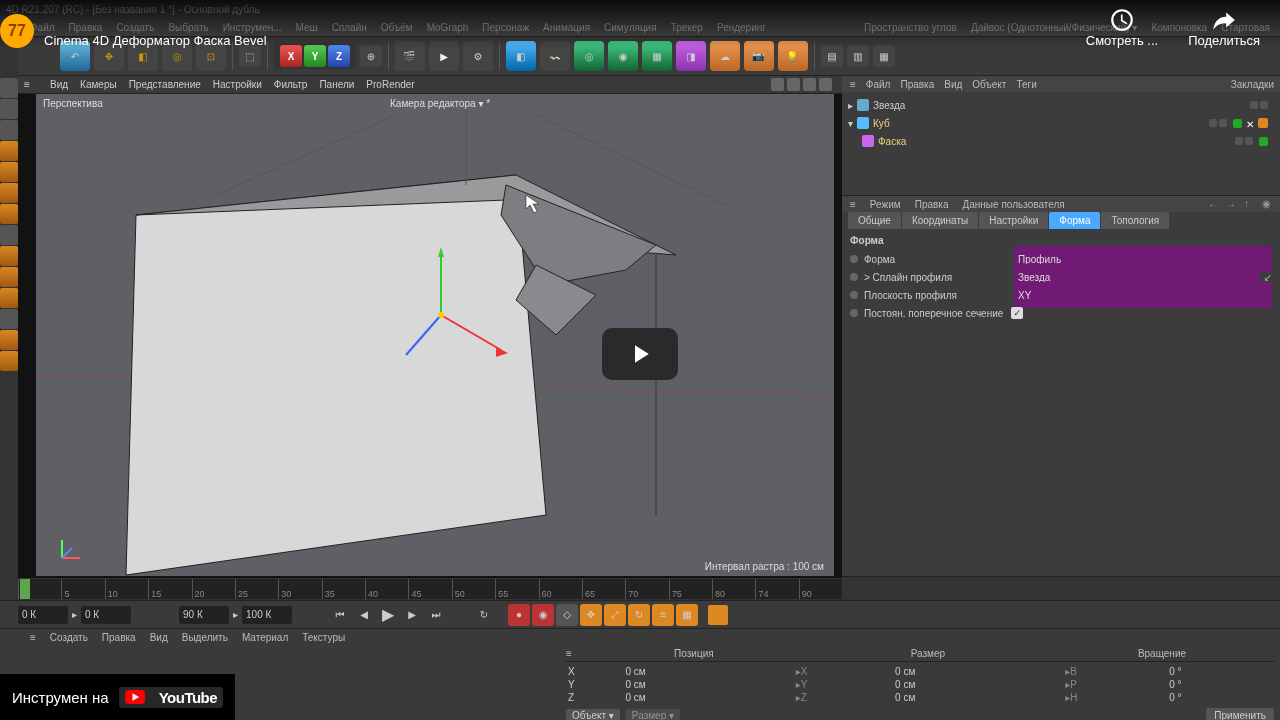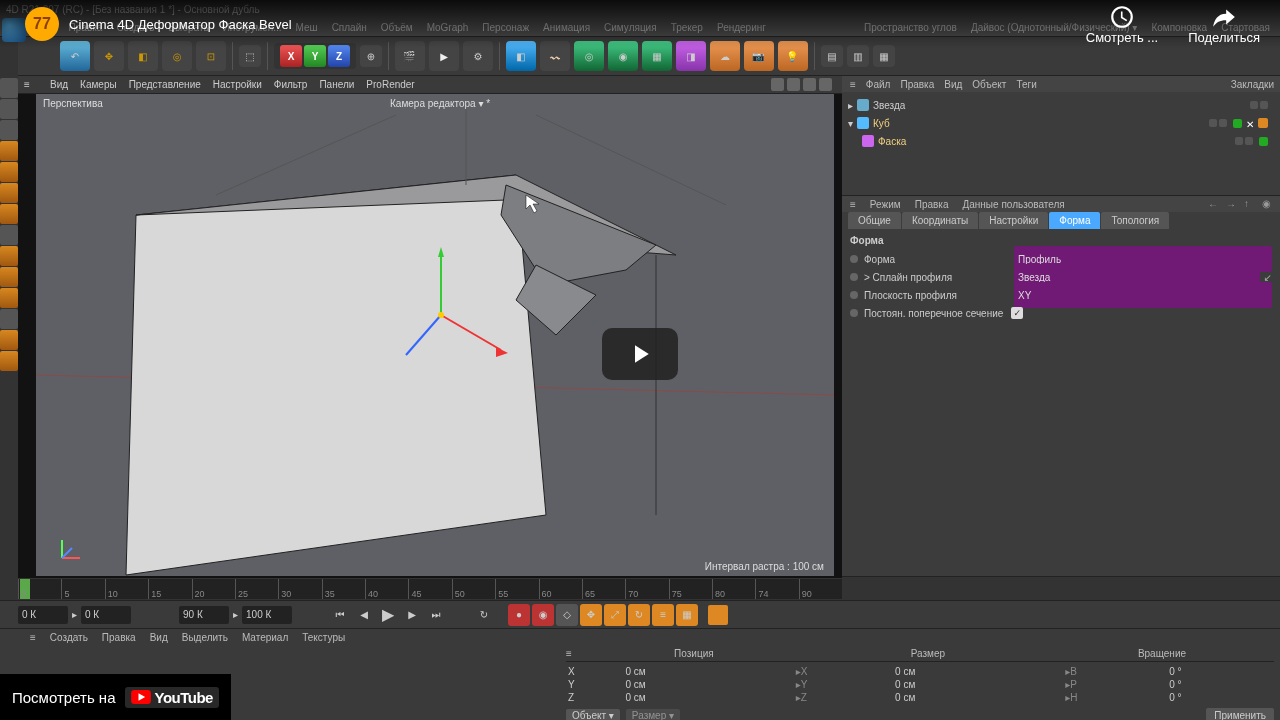--- a/index.html
+++ b/index.html
@@ -60,30 +60,30 @@
 .tl-cursor { position: absolute; left: 2px; top: 0; width: 10px; height: 20px; background: #5aa84a; }
 .transport { height: 28px; background: #3a3a3a; display: flex; align-items: center; gap: 4px; padding-left: 18px; border-top: 1px solid #222;}
 .frame-in { width: 50px; height: 18px; background: #222; border-radius: 2px; color: #ccc; display: flex; align-items: center; padding-left: 4px; font-size: 10px;}
 .pbtn { width: 20px; height: 20px; display:flex;align-items:center;justify-content:center; color:#ccc;}
 .rec-btns { display: flex; gap: 2px; margin-left: 10px;}
 .rec-btns div { width: 22px; height: 22px; border-radius: 3px; display:flex;align-items:center;justify-content:center;}
 .bottom-menu { height: 18px; background: #3a3a3a; display: flex; align-items: center; gap: 14px; padding-left: 30px; font-size: 10px; color: #bbb; border-top: 1px solid #222;}
 .apply-btn { background: #555; padding: 2px 8px; border-radius: 2px; font-size: 10px; margin-left: 4px;}
 .dd { background: #555; padding: 1px 6px; border-radius: 2px; font-size: 10px; display: inline-flex; align-items: center; gap: 4px;}
 
-.yt-overlay { position: absolute; left: 0; right: 0; top: 0; height: 48px; background: linear-gradient(rgba(0,0,0,0.85),rgba(0,0,0,0)); display: flex; align-items: center; padding-left: 25px; z-index: 100; color: #fff;}
+.yt-overlay { position: absolute; left: 0; right: 0; top: 0; height: 48px; background: linear-gradient(rgba(0,0,0,0.85),rgba(0,0,0,0)); display: flex; align-items: flex-end; padding-left: 0; z-index: 100; color: #fff;}
 .yt-logo { width: 34px; height: 34px; border-radius: 50%; background: #ffaa00; display: flex; align-items: center; justify-content: center; font-weight: bold; color: #8b4000; font-size: 16px; margin-right: 10px;}
 .yt-title { font-size: 13px; color: #fff; font-family: Arial; }
 .yt-right { margin-left: auto; display: flex; gap: 30px; padding-right: 20px; align-items: flex-start;}
 .yt-act { display: flex; flex-direction: column; align-items: center; color: #fff; font-size: 13px; cursor: pointer; }
 .yt-act svg { width: 26px; height: 26px; }
 .yt-play { position: absolute; left: 602px; top: 328px; width: 76px; height: 52px; background: rgba(30,30,30,0.82); border-radius: 10px; display: flex; align-items: center; justify-content: center; z-index: 101; cursor: pointer;}
 .yt-play svg { width: 30px; height: 30px; fill: #fff; }
 .yt-watch { position: absolute; left: 0; bottom: 0; height: 46px; background: rgba(0,0,0,1); display: flex; align-items: center; padding: 0 12px; z-index: 100; color: #fff; font-size: 15px; gap: 10px;}
-.yt-badge { background: #282828; border-radius: 3px; padding: 2px 6px; display: flex; align-items: center; gap: 3px; }
+.yt-badge { background: #282828; border-radius: 3px; padding: 2px 6px; display: flex; align-items: center; gap: 14px; }
 .logo-c4d { position: absolute; left: 2px; top: 18px; width: 24px; height: 24px; background: radial-gradient(circle at 30% 30%, #5ad, #147); border-radius: 4px; z-index:6;}
 </style>
 </head>
 <body>
 
 <div class="titlebar">
   <span>4D R21.207 (RC) - [Без названия 1 *] - Основной дубль</span>
 </div>
 
 <div class="topmenus">
@@ -439,21 +439,21 @@
   </div>
 </div>
 
 <div class="yt-play">
   <svg viewBox="0 0 24 24">
       <path d="M8 5v14l11-7z"></path>
     </svg>
 </div>
 
 <div class="yt-watch">
-  <span>Посмотреть на</span>
+  <span>Инструмен на</span>
   <span class="yt-badge">
     <svg width="20" height="14" viewBox="0 0 24 17">
         <rect width="24" height="17" rx="4" fill="#f00"></rect>
         <path d="M9 4v9l8-4.5z" fill="#fff"></path>
       </svg>
     <span style="font-weight:bold;letter-spacing:-0.5px">YouTube</span>
   </span>
 </div>
 
 </body></html>

